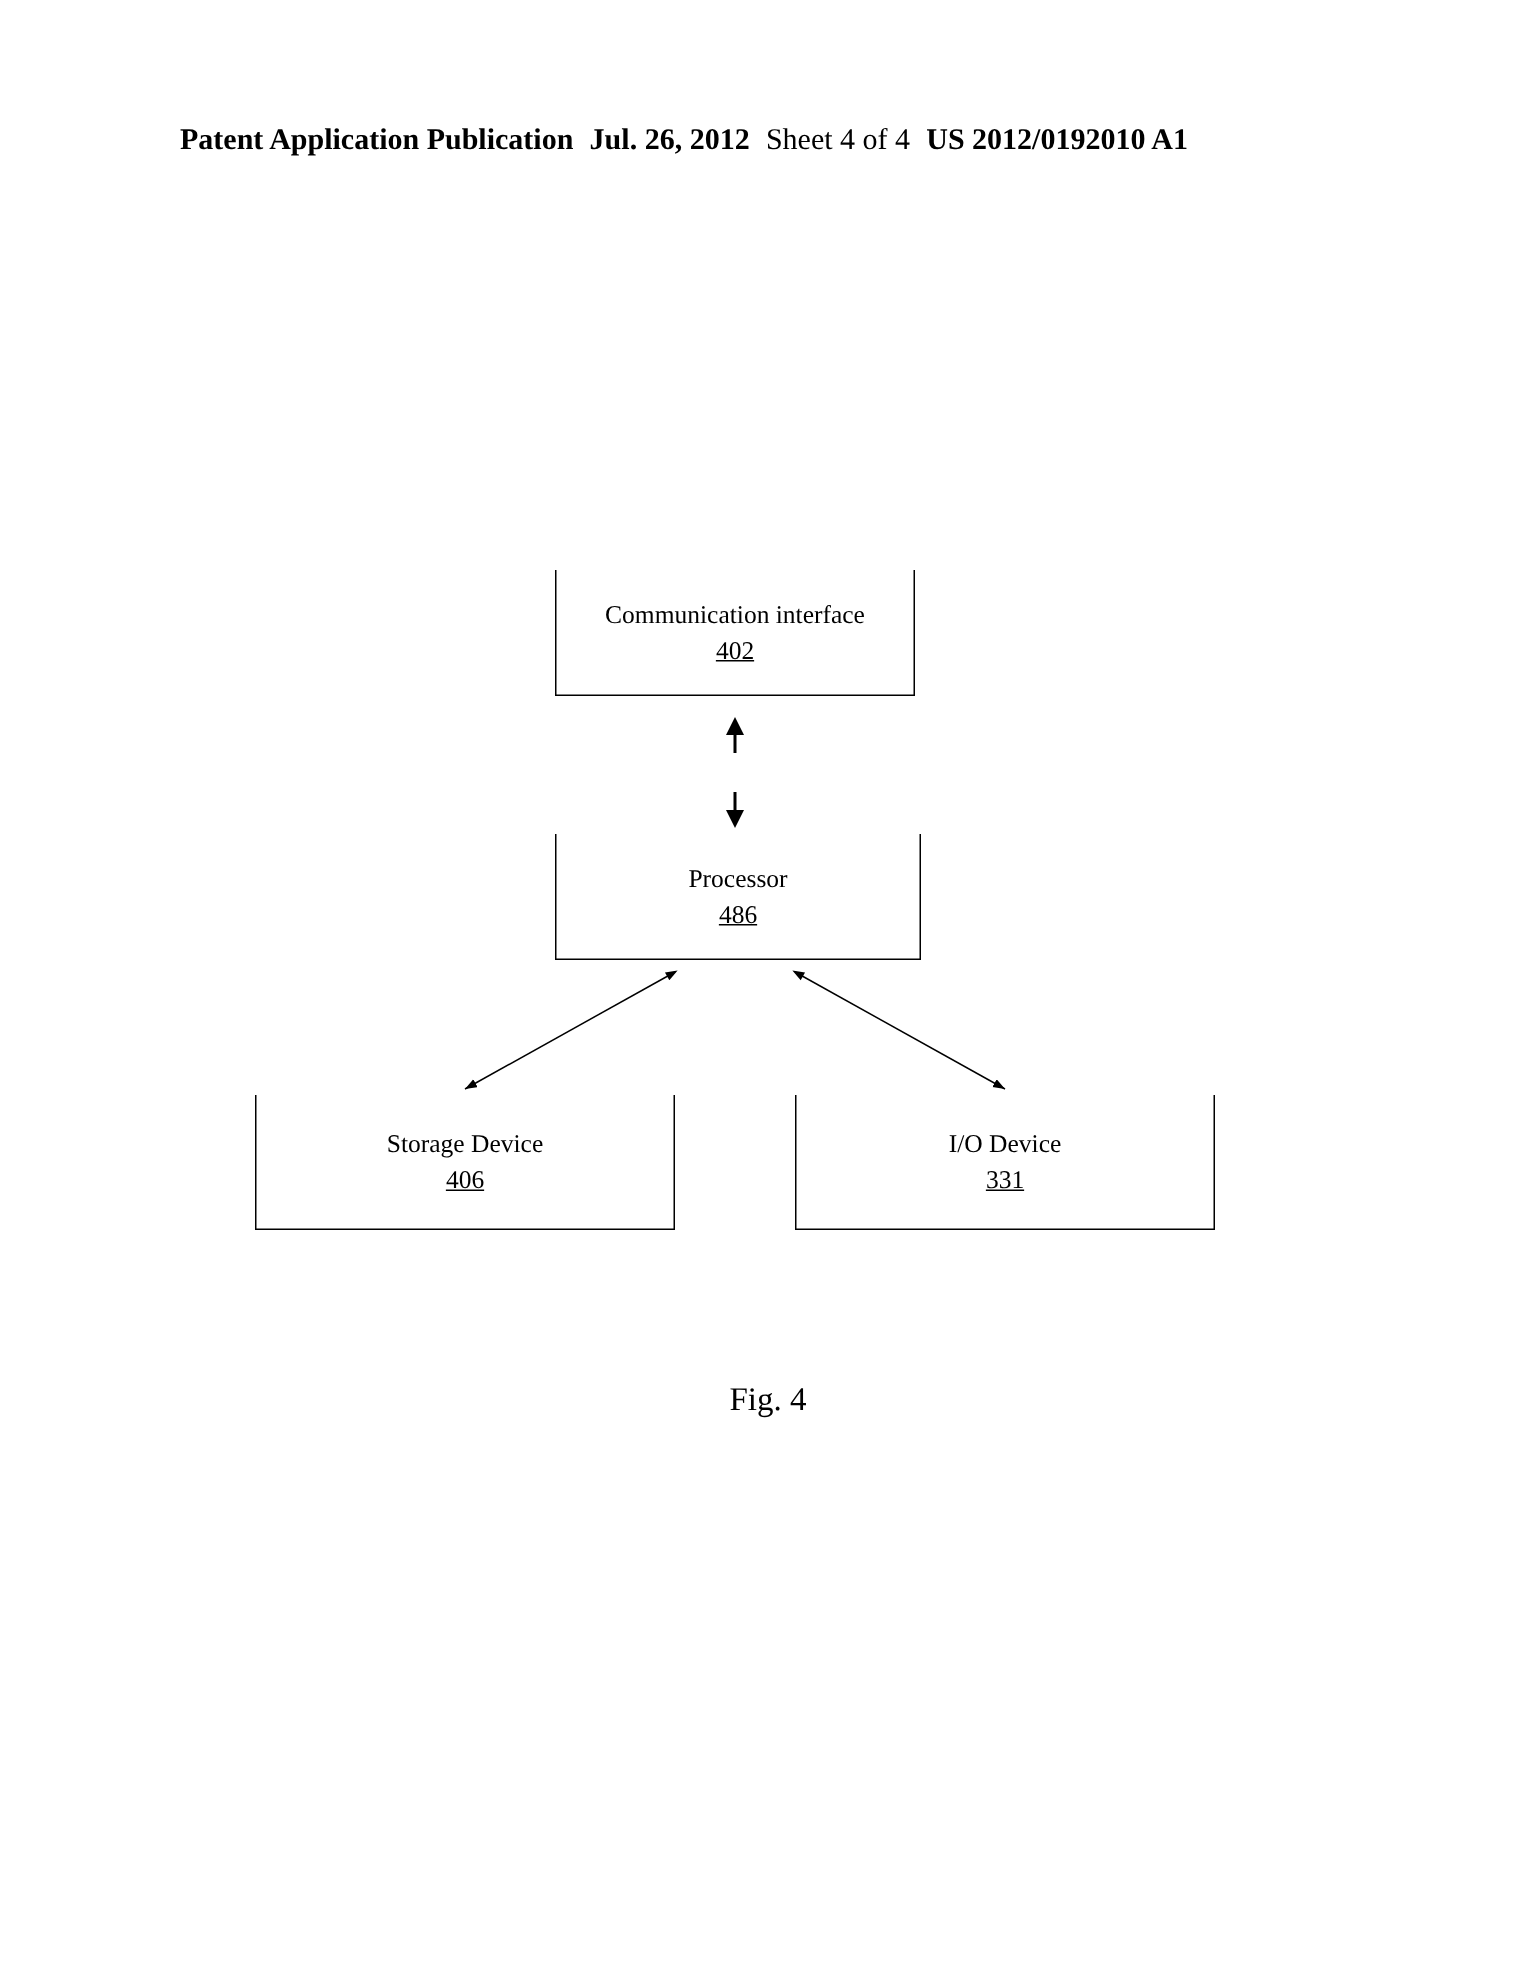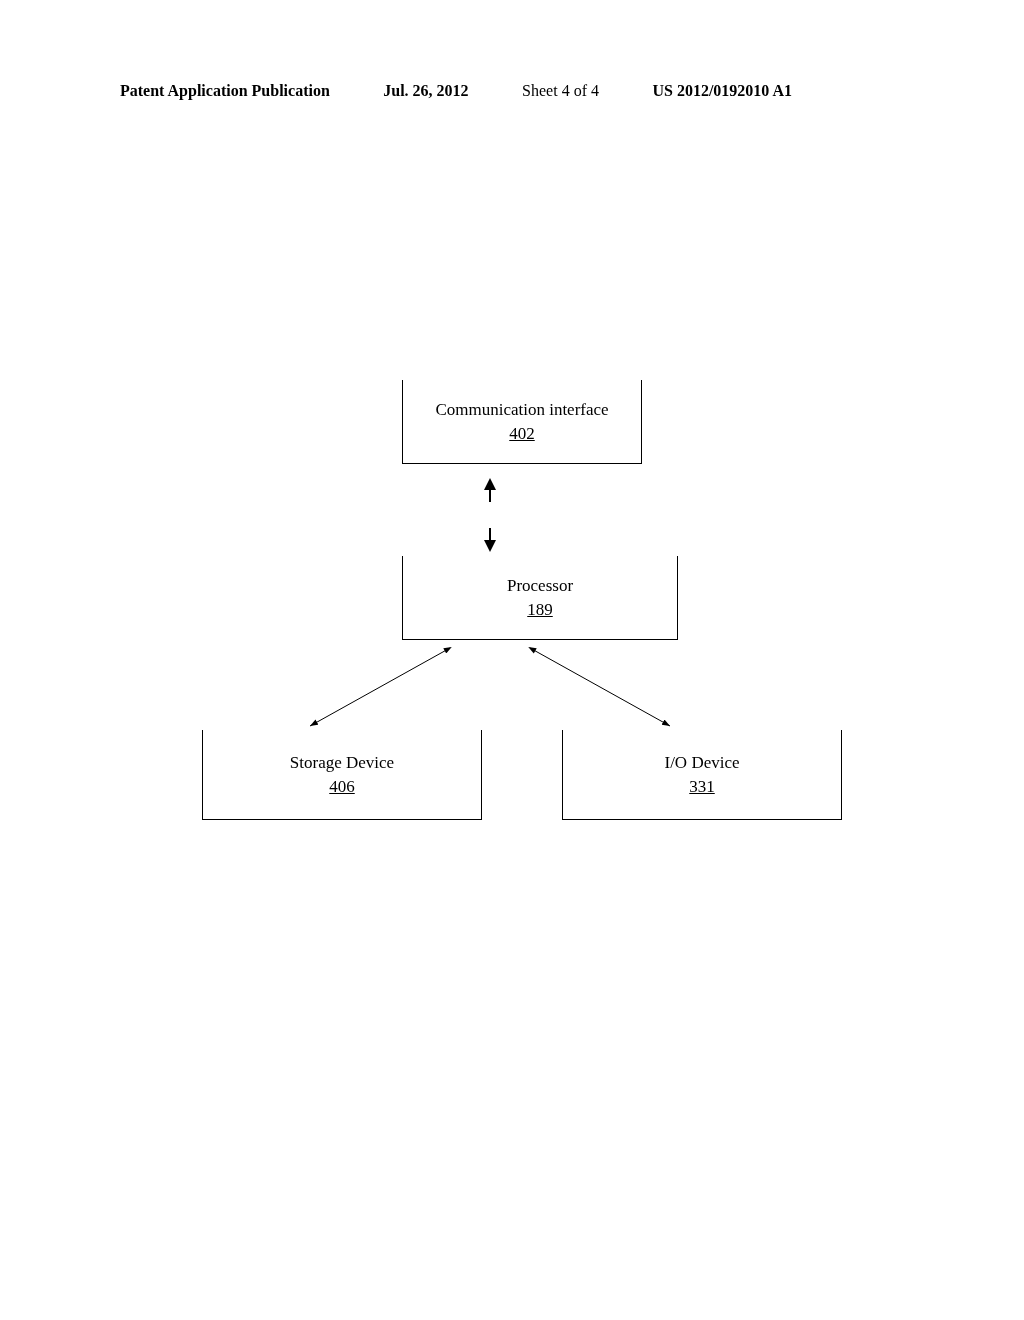--- a/index.html
+++ b/index.html
@@ -12,21 +12,21 @@
     color: #000;
   }
   .header {
     position: absolute;
     top: 82px;
     left: 0;
     width: 912px;
     display: flex;
     justify-content: space-between;
     padding: 0 120px 0 120px;
-    font-size: 16px;
+    font-size: 20px;
     font-weight: bold;
   }
   .header .pubdate { font-weight: bold; }
   .header .sheet { font-weight: normal; }
   .header .docnum { font-weight: bold; }
   .header > span:first-child { font-weight: bold; }
 
   
   .diagram {
     position: absolute;
@@ -39,21 +39,20 @@
     position: absolute;
     border: 1px solid #000;
     border-top: none;
     background: #fff;
     text-align: center;
     display: flex;
     flex-direction: column;
     justify-content: center;
     align-items: center;
     font-size: 17px;
-    margin-left: 32px;
   }
   .ref {
     text-decoration: underline;
     margin-top: 4px;
   }
   .arrow-line {
     position: absolute;
     background: #000;
   }
   .arrowhead {
@@ -99,23 +98,23 @@
     <span>Communication interface</span>
     <span class="ref">402</span>
   </div>
 
   <div class="arrowhead up" style="left:484px; top:478px;"></div>
   <div class="arrow-line" style="left:489px; top:490px; width:2px; height:12px;"></div>
 
   <div class="arrow-line" style="left:489px; top:528px; width:2px; height:12px;"></div>
   <div class="arrowhead down" style="left:484px; top:540px;"></div>
 
-  <div class="box" style="left:370px; top:556px; width:276px; height:84px;">
+  <div class="box" style="left:370px; top:556px; width:244px; height:84px;">
     <span>Processor</span>
-    <span class="ref">189</span>
+    <span class="ref">486</span>
   </div>
 
   <svg class="connector" style="left:0; top:0;" width="1024" height="1320">
     <defs>
       <marker id="arrowStart" markerWidth="10" markerHeight="10" refX="2" refY="3" orient="auto" markerUnits="strokeWidth">
         <path d="M8,0 L0,3 L8,6 Z" fill="#000"></path>
       </marker>
       <marker id="arrowEnd" markerWidth="10" markerHeight="10" refX="8" refY="3" orient="auto" markerUnits="strokeWidth">
         <path d="M0,0 L8,3 L0,6 Z" fill="#000"></path>
       </marker>
@@ -129,13 +128,14 @@
   <div class="box" style="left:170px; top:730px; width:280px; height:90px;">
     <span>Storage Device</span>
     <span class="ref">406</span>
   </div>
 
   <div class="box" style="left:530px; top:730px; width:280px; height:90px;text-align:right;">
     <span>I/O Device</span>
     <span class="ref">331</span>
   </div>
 
+  <div class="figcaption" style="top:920px;">Fig. 4</div>
 </div>
 
 </body></html>

